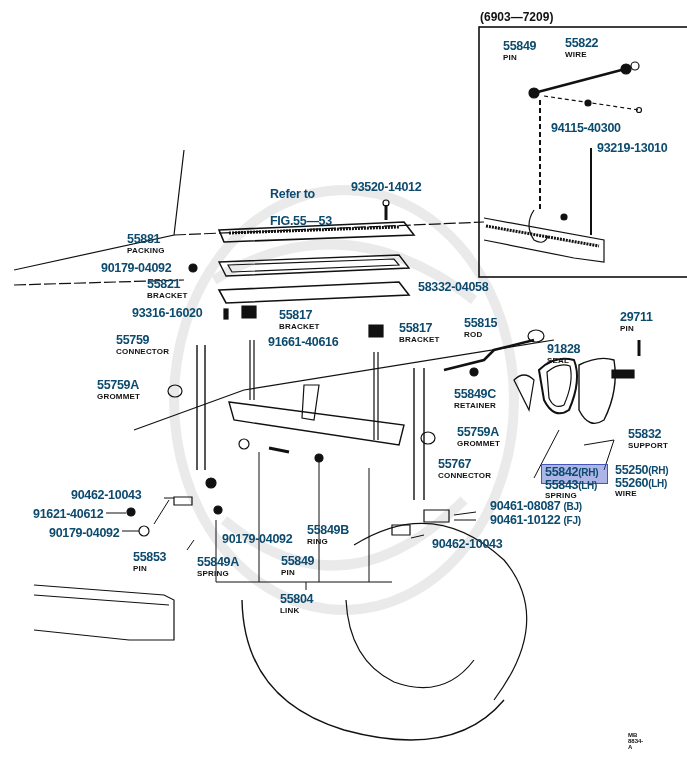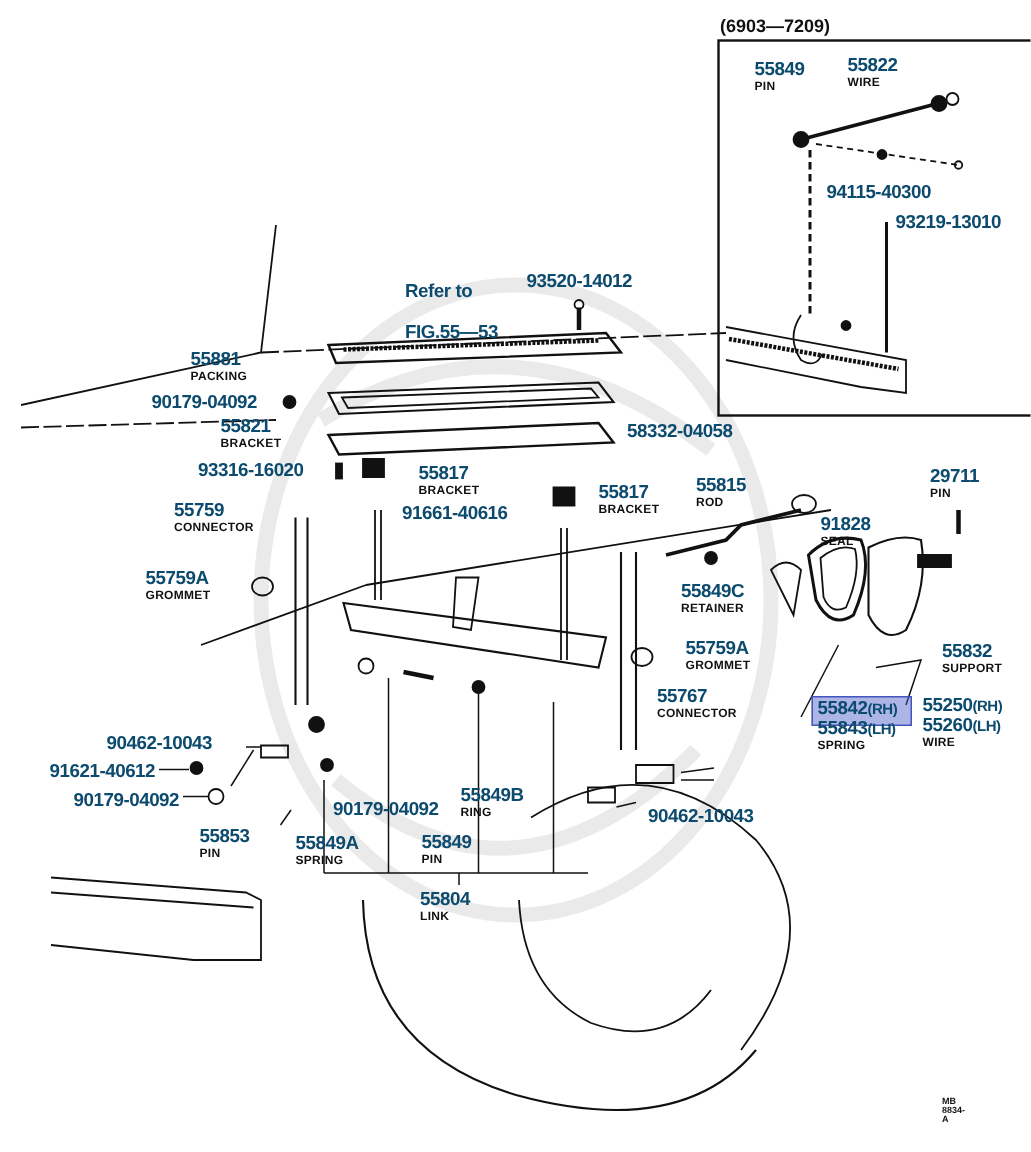--- a/index.html
+++ b/index.html
@@ -221,20 +221,24 @@
 
   <div class="lbl callout" style="left:57px;top:489px">
     <span class="pn">90462-10043</span>
   </div>
   <div class="lbl callout" style="left:19px;top:508px">
     <span class="pn">91621-40612</span>
   </div>
   <div class="lbl callout" style="left:35px;top:527px">
     <span class="pn">90179-04092</span>
   </div>
+  <div class="lbl callout" style="left:476px;top:500px">
+    <span class="pn"><span>90461-08087</span> <span class="sfx">(BJ)</span></span>
+    <span class="pn" style="margin-top:1px"><span>90461-10122</span> <span class="sfx">(FJ)</span></span>
+  </div>
   <div class="lbl callout" style="left:208px;top:533px">
     <span class="pn">90179-04092</span>
   </div>
   <div class="lbl callout" style="left:293px;top:524px">
     <span class="pn">55849B</span>
     <span class="nm">RING</span>
   </div>
   <div class="lbl callout" style="left:119px;top:551px">
     <span class="pn">55853</span>
     <span class="nm">PIN</span>

